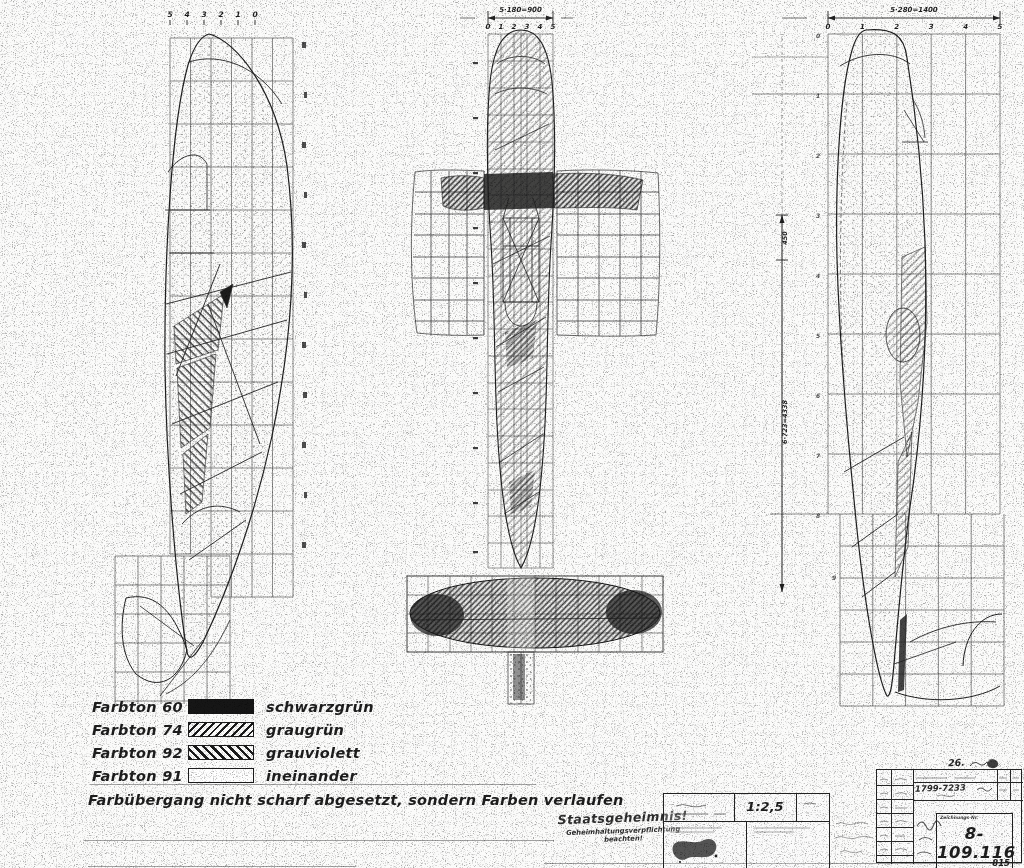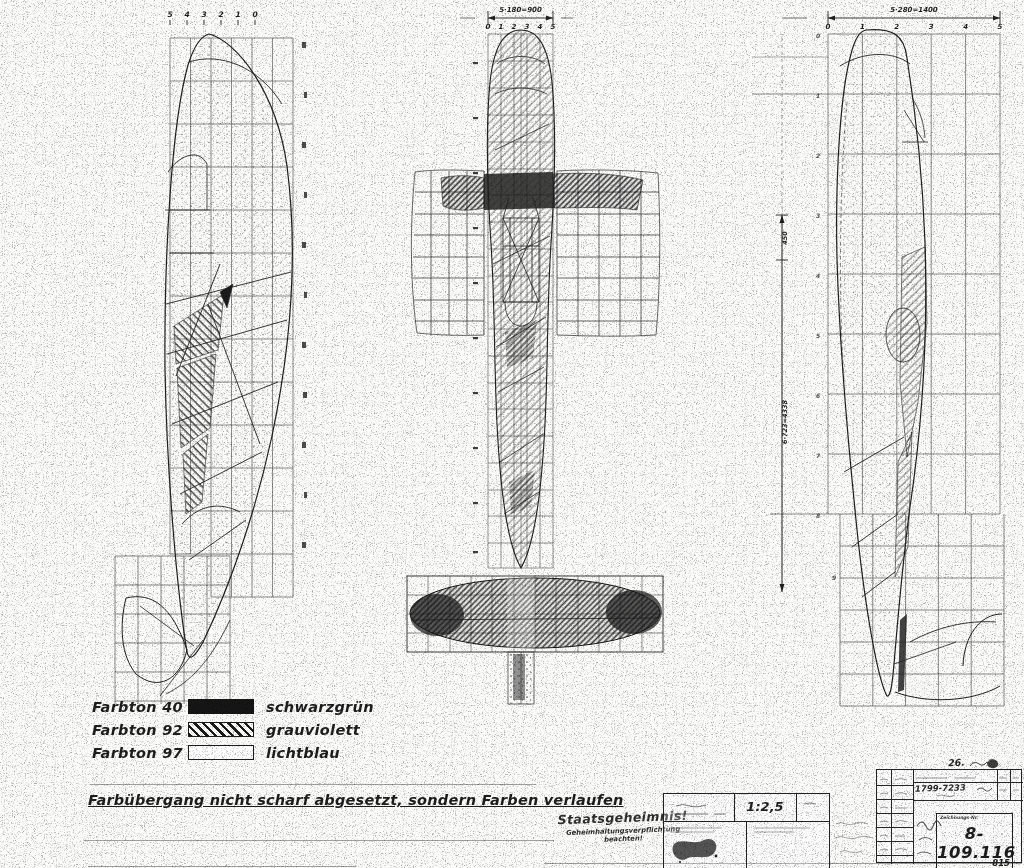--- a/index.html
+++ b/index.html
@@ -10,21 +10,21 @@
   .legend{position:absolute;left:92px;top:695px;}
   .legend-row{display:flex;align-items:center;height:23px;}
   .legend-label{width:96px;font:italic 700 14.5px "DejaVu Sans",sans-serif;letter-spacing:.3px;}
   .swatch{width:66px;height:15px;border:1.3px solid #1c1c1c;margin-right:12px;box-sizing:border-box;}
   .swatch.solid-black{background:#161616;border-color:#161616;}
   .swatch.hatch-forward{background:repeating-linear-gradient(135deg,#1b1b1b 0 2px,rgba(0,0,0,0) 2px 5.5px);}
   .swatch.hatch-back{background:repeating-linear-gradient(45deg,#1b1b1b 0 2.2px,rgba(0,0,0,0) 2.2px 6px);}
   .swatch.empty-white{background:#fefefe;}
   .legend-name{font:italic 700 14.5px "DejaVu Sans",sans-serif;letter-spacing:.3px;}
   .notes{position:absolute;left:88px;top:792px;font:italic 700 14.5px "DejaVu Sans",sans-serif;letter-spacing:.2px;}
-  .notes div{height:25px;text-decoration:underline;}
+  .notes div{height:25px;}
   .rule{position:absolute;height:1px;background:#4a4a4a;opacity:.5;}
   .tb-box{position:absolute;border:1.4px solid #232323;box-sizing:border-box;background:rgba(255,255,255,.2);}
   .tb-line{position:absolute;box-sizing:border-box;}
   .secrecy{position:absolute;left:545px;top:810px;width:156px;text-align:center;color:#2e2e2e;
            transform:rotate(-2deg);}
   .secrecy .s1{font:italic 700 12.5px "DejaVu Sans",sans-serif;letter-spacing:.4px;}
   .secrecy .s2{font:italic 700 6.8px "DejaVu Sans",sans-serif;margin-top:2px;}
   .secrecy .s3{font:italic 700 6.8px "DejaVu Sans",sans-serif;}
   .scale-label{position:absolute;left:70px;top:5px;width:62px;text-align:center;
                font:italic 700 13px "DejaVu Sans",sans-serif;}
@@ -425,33 +425,38 @@
       <path d="M148,618 L155,612 L152,688 L146,690 Z" fill="#242424" opacity="0.85"></path>
       <path d="M250,612 C228,612 212,634 211,664" fill="none" stroke="#1f1f1f" stroke-width="1"></path>
       <path d="M143,690 C175,702 220,700 248,684" fill="none" stroke="#1f1f1f" stroke-width="1"></path>
       <path d="M158,640 C185,625 215,618 244,620" fill="none" stroke="#1f1f1f" stroke-width="0.9"></path>
       <line x1="142" y1="662" x2="204" y2="640" stroke="#1f1f1f" stroke-width="0.8"></line>
     </g>
   </svg>
 
   <section class="legend">
     <div class="legend-row">
-      <span class="legend-label">Farbton 40</span>
+      <span class="legend-label">Farbton 60</span>
       <span class="swatch solid-black"></span>
       <span class="legend-name">schwarzgrün</span>
+    </div>
+    <div class="legend-row">
+      <span class="legend-label">Farbton 74</span>
+      <span class="swatch hatch-forward"></span>
+      <span class="legend-name">graugrün</span>
     </div>
     <div class="legend-row">
       <span class="legend-label">Farbton 92</span>
       <span class="swatch hatch-back"></span>
       <span class="legend-name">grauviolett</span>
     </div>
     <div class="legend-row">
-      <span class="legend-label">Farbton 97</span>
+      <span class="legend-label">Farbton 91</span>
       <span class="swatch empty-white"></span>
-      <span class="legend-name">lichtblau</span>
+      <span class="legend-name">ineinander</span>
     </div>
   </section>
 
   <section class="notes">
     <div>Farbübergang nicht scharf abgesetzt, sondern Farben verlaufen</div>
   </section>
 
   <div class="rule" style="left:90px;top:784px;width:446px"></div>
   <div class="rule" style="left:84px;top:840px;width:470px"></div>
   <div class="rule" style="left:88px;top:866px;width:268px"></div>

